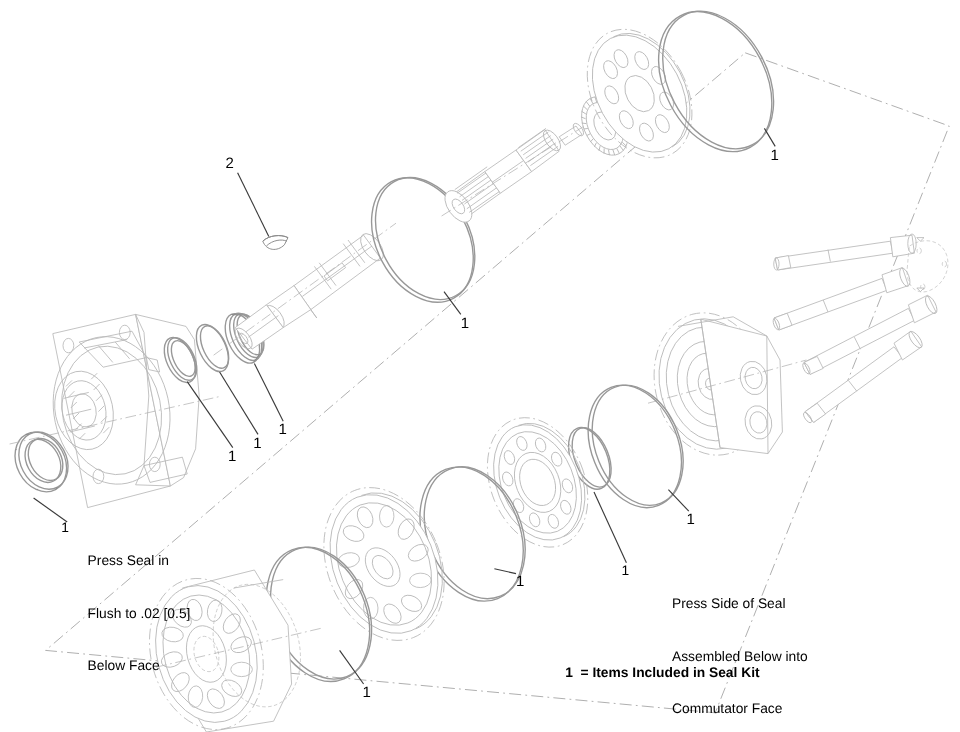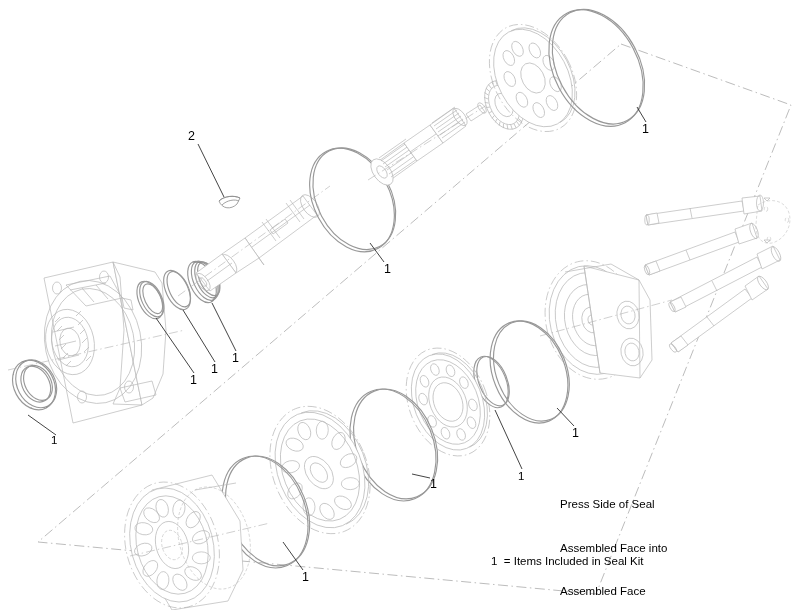--- a/index.html
+++ b/index.html
@@ -431,23 +431,28 @@
   <span class="callout-num" style="left:384px; top:263px;">1</span>
   <span class="callout-num" style="left:188px; top:130px;">2</span>
   <span class="callout-num" style="left:190px; top:374px;">1</span>
   <span class="callout-num" style="left:211px; top:363px;">1</span>
   <span class="callout-num" style="left:232px; top:352px;">1</span>
   <span class="callout-num" style="left:572px; top:427px;">1</span>
   <span class="callout-num" style="left:430px; top:478px;">1</span>
   <span class="callout-num" style="left:302px; top:571px;">1</span>
 
   <span class="note-index" style="left:51px; top:434px;">1</span>
+  <div class="note" style="left:73px; top:432px;">
+    <div>Press Seal in</div>
+    <div>Flush to .02 [0.5]</div>
+    <div>Below Face</div>
+  </div>
 
   <span class="note-index" style="left:518px; top:470px;">1</span>
   <div class="note" style="left:560px; top:468px;">
     <div>Press Side of Seal</div>
-    <div>Assembled Face into</div>
-    <div>Assembled Face</div>
+    <div>Assembled Below into</div>
+    <div>Commutator Face</div>
   </div>
 
-  <div class="legend" style="left:491px; top:555px;">1  = Items Included in Seal Kit</div>
+  <div class="legend" style="left:471px; top:555px;font-weight:bold;">1  = Items Included in Seal Kit</div>
 
 </div>
 
 </body></html>

